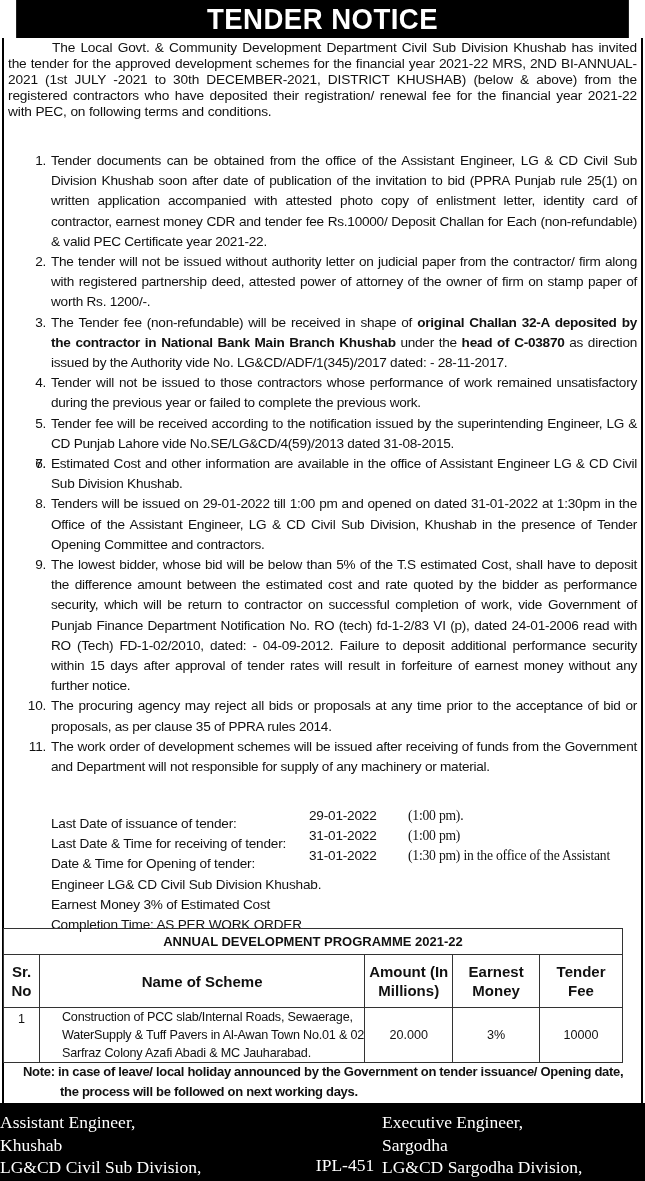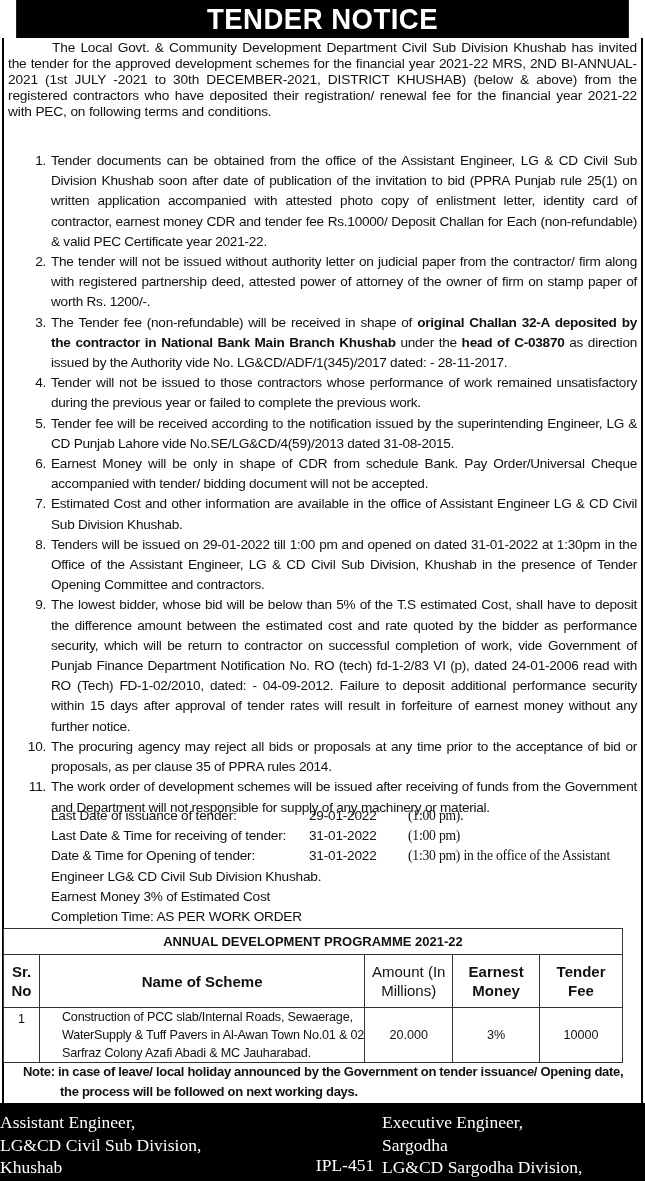--- a/index.html
+++ b/index.html
@@ -29,21 +29,21 @@
   }
   .term { position: relative; padding-left: 29px; text-align: justify; margin-bottom: 0px; }
   .term .num { position: absolute; left: 0; top: 0; width: 24px; text-align: right; }
   .term b { font-weight: bold; }
 
   .schedule {
     position: absolute; left: 51px; width: 590px;
     font-size: 13.6px; line-height: 20.2px; letter-spacing: -0.2px;
   }
   .sched-row { position: relative; height: 20.2px; white-space: nowrap; }
-  .sched-row .lbl { position: absolute; left: 0; }
+  .sched-row .lbl { position: absolute; left: 0; margin-top: 8px; }
   .sched-row .dt { position: absolute; left: 258px; text-align: center; }
   .sched-row .tm { position: absolute; left: 357px; font-family: Liberation Serif, serif; }
 
   .adp-table {
     position: absolute; left: 3px; top: 928px; width: 620px;
     border-collapse: collapse; font-size: 13.5px;
   }
   .adp-table td, .adp-table th { border: 1.5px solid #333; text-align: center; vertical-align: middle; }
   .adp-table .title-row th { height: 26px; font-weight: bold; font-size: 13px; }
   .adp-table .head-row th { height: 53px; font-weight: bold; font-size: 15px; line-height: 19px; }
@@ -92,21 +92,20 @@
   <div class="term">
     <span class="num">4.</span>
     <span>Tender will not be issued to those contractors whose performance of work remained unsatisfactory during the previous year or failed to complete the previous work.</span>
   </div>
   <div class="term">
     <span class="num">5.</span>
     <span>Tender fee will be received according to the notification issued by the superintending Engineer, LG &amp; CD Punjab Lahore vide No.SE/LG&amp;CD/4(59)/2013 dated 31-08-2015.</span>
   </div>
   <div class="term">
     <span class="num">6.</span>
-    <span>Earnest Money will be only in shape of CDR from schedule Bank. Pay Order/Universal Cheque accompanied with tender/ bidding document will not be accepted.</span>
   </div>
   <div class="term">
     <span class="num">7.</span>
     <span>Estimated Cost and other information are available in the office of Assistant Engineer LG &amp; CD Civil Sub Division Khushab.</span>
   </div>
   <div class="term">
     <span class="num">8.</span>
     <span>Tenders will be issued on 29-01-2022 till 1:00 pm and opened on dated 31-01-2022 at 1:30pm in the Office of the Assistant Engineer, LG &amp; CD Civil Sub Division, Khushab in the presence of Tender Opening Committee and contractors.</span>
   </div>
   <div class="term">
@@ -158,21 +157,21 @@
     <col style="width:87px">
     <col style="width:83px">
   </colgroup>
   <tbody>
       <tr class="title-row">
     <th colspan="5">ANNUAL DEVELOPMENT PROGRAMME 2021-22</th>
   </tr>
   <tr class="head-row">
     <th><span>Sr.</span><br><span>No</span></th>
     <th>Name of Scheme</th>
-    <th style="font-weight:normal"><span>Amount (In</span><br><span>Millions)</span></th>
+    <th style="font-weight:bold"><span>Amount (In</span><br><span>Millions)</span></th>
     <th><span>Earnest</span><br><span>Money</span></th>
     <th><span>Tender</span><br><span>Fee</span></th>
   </tr>
   <tr class="data-row">
     <td class="sr">1</td>
     <td class="scheme"><span>Construction of PCC slab/Internal Roads, Sewaerage,</span><br><span>WaterSupply &amp; Tuff Pavers in Al-Awan Town No.01 &amp; 02</span><br><span>Sarfraz Colony Azafi Abadi &amp; MC Jauharabad.</span></td>
     <td>20.000</td>
     <td>3%</td>
     <td>10000</td>
   </tr>
@@ -180,22 +179,22 @@
   </table>
 
 <div class="note">
   <span>Note: in case of leave/ local holiday announced by the Government on tender issuance/ Opening date,</span>
   <span class="indent">the process will be followed on next working days.</span>
 </div>
 
 <div class="footer">
   <div class="sig sig-left">
     <div>Assistant Engineer,</div>
+    <div>Khushab</div>
     <div>LG&amp;CD Civil Sub Division,</div>
-    <div>Khushab</div>
   </div>
   <div class="sig-ref">IPL-451</div>
   <div class="sig sig-right">
     <div>Executive Engineer,</div>
     <div>Sargodha</div>
     <div>LG&amp;CD Sargodha Division,</div>
   </div>
 </div>
 
 </body></html>

